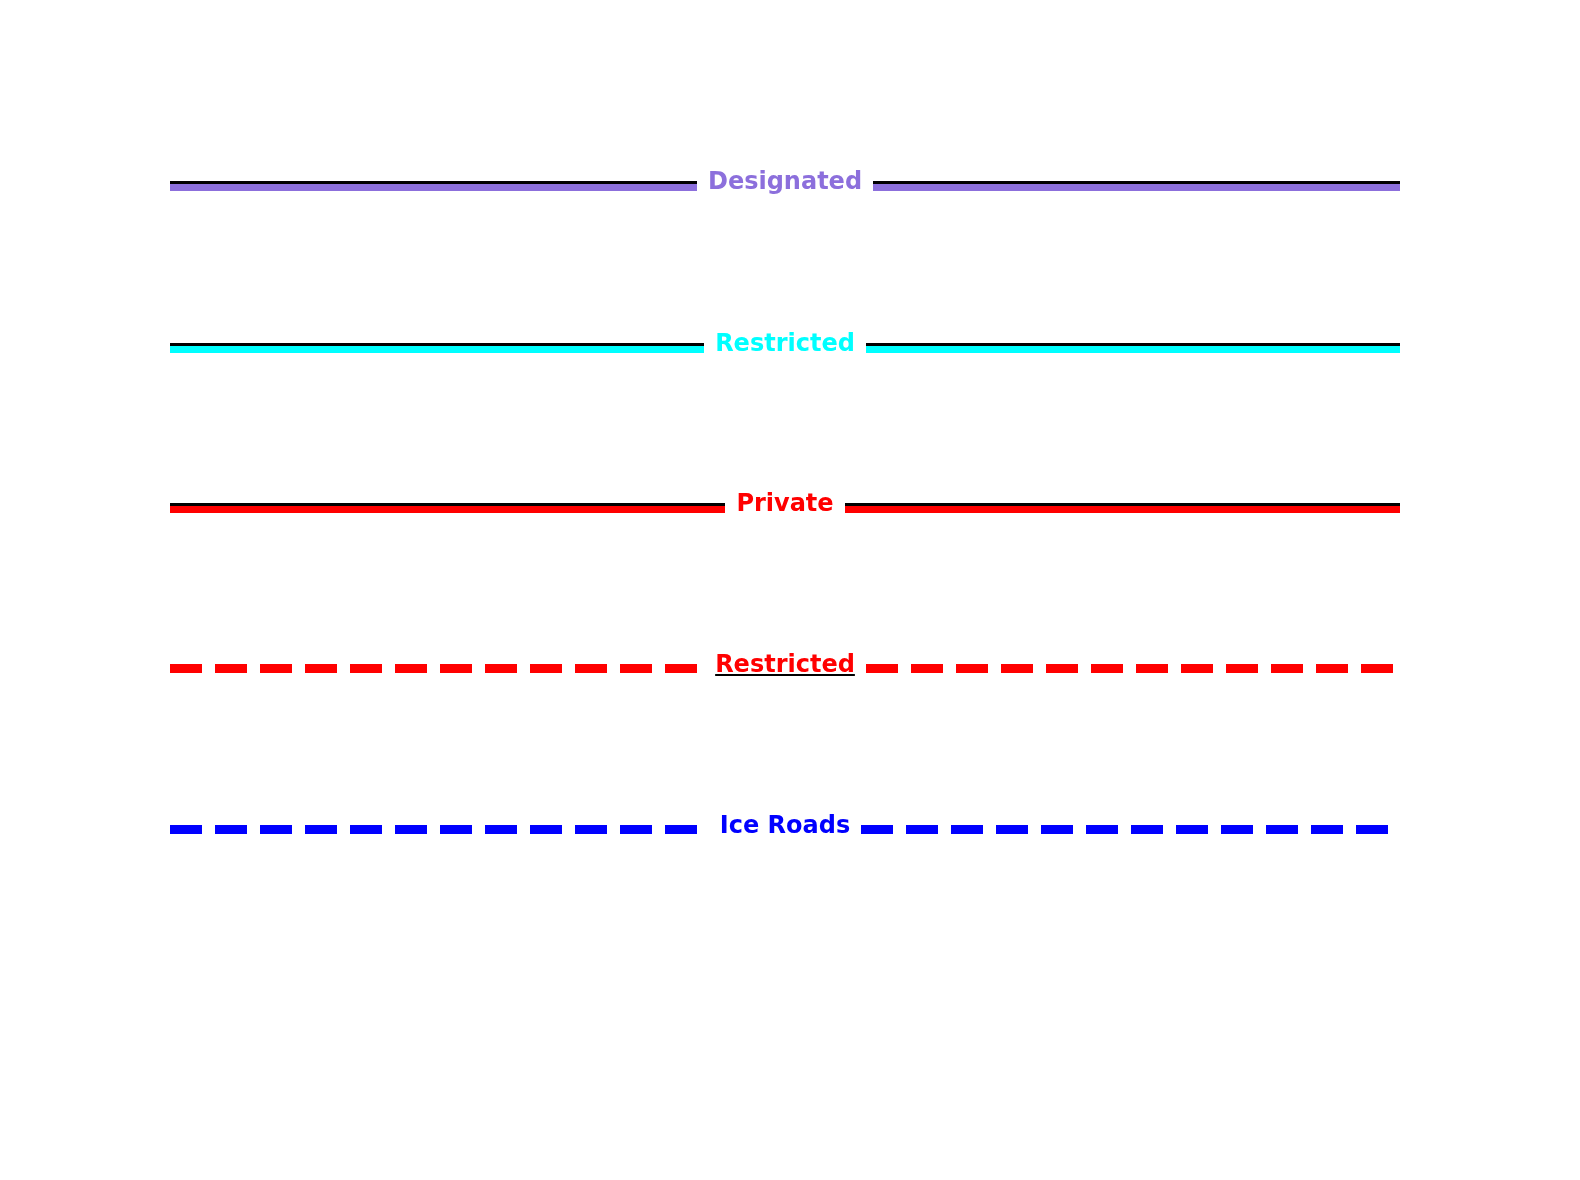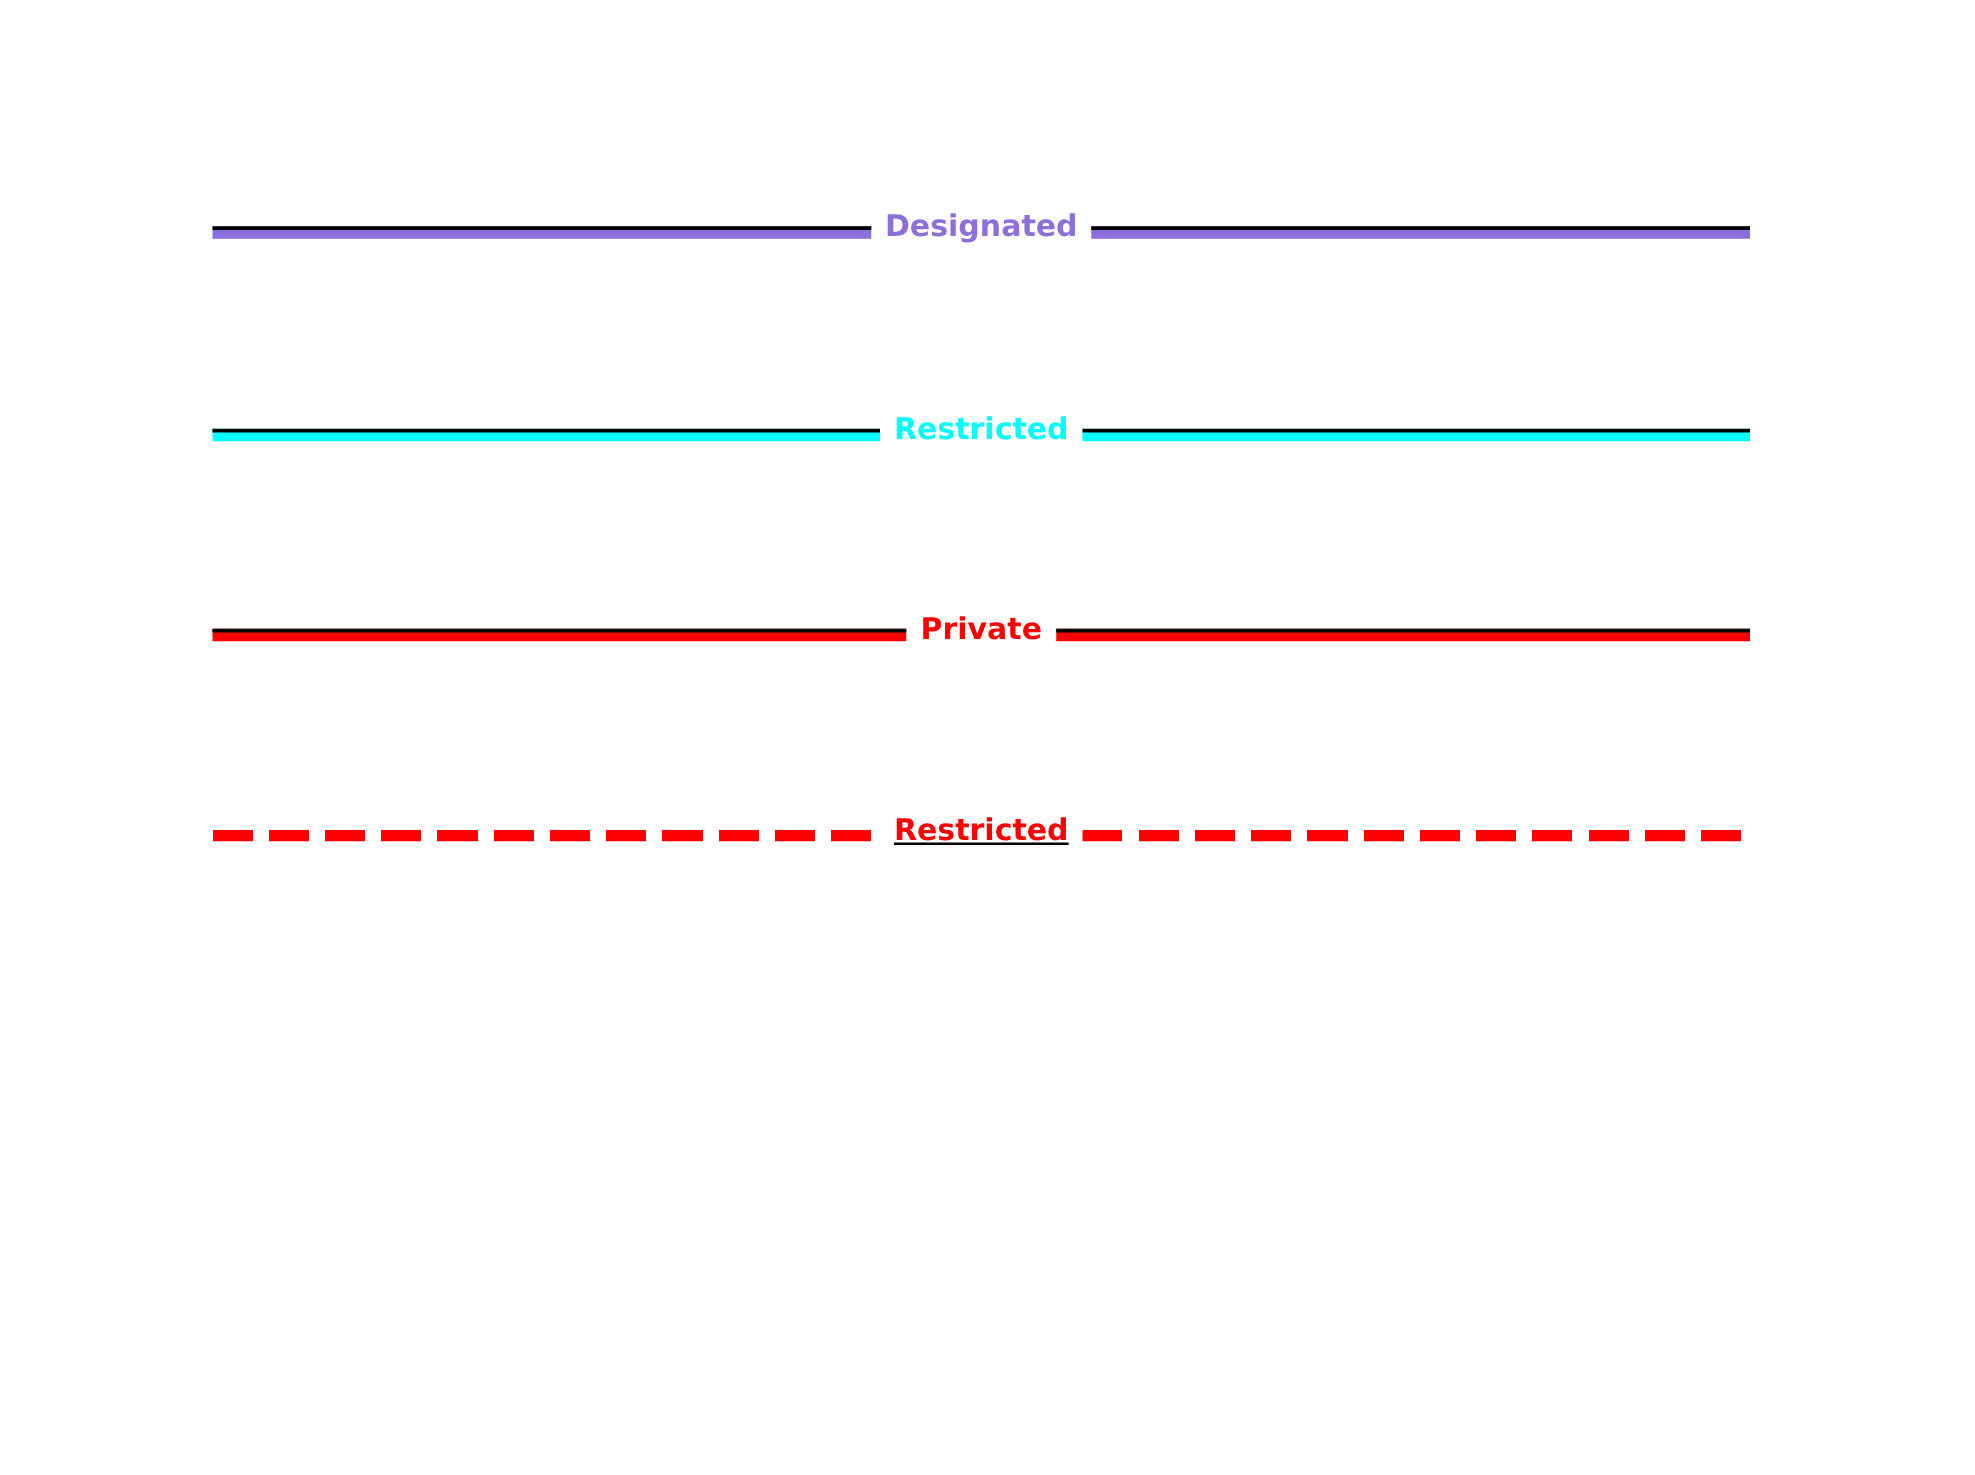--- a/index.html
+++ b/index.html
@@ -103,15 +103,24 @@
   <div class="legend-row" style="left: 170px; width: 1230px; top: 634px; text-decoration: underline;">
     <span class="rule rule-left dashed">
       <span class="rule-inner" style="height: 9px; background-image: repeating-linear-gradient(to right, rgb(255, 0, 0) 0px, rgb(255, 0, 0) 32px, rgba(0, 0, 0, 0) 32px, rgba(0, 0, 0, 0) 45px);"></span>
     </span>
     <span class="legend-label" style="color: rgb(255, 0, 0);">Restricted</span>
     <span class="rule rule-right dashed">
       <span class="rule-inner" style="height: 9px; background-image: repeating-linear-gradient(to right, rgb(255, 0, 0) 0px, rgb(255, 0, 0) 32px, rgba(0, 0, 0, 0) 32px, rgba(0, 0, 0, 0) 45px);"></span>
     </span>
   </div>
 
+  <div class="legend-row" style="left: 170px; width: 1230px; top: 795px;">
+    <span class="rule rule-left dashed">
+      <span class="rule-inner" style="height: 9px; background-image: repeating-linear-gradient(to right, rgb(0, 0, 255) 0px, rgb(0, 0, 255) 32px, rgba(0, 0, 0, 0) 32px, rgba(0, 0, 0, 0) 45px);"></span>
+    </span>
+    <span class="legend-label" style="color: rgb(0, 0, 255);">Ice Roads</span>
+    <span class="rule rule-right dashed">
+      <span class="rule-inner" style="height: 9px; background-image: repeating-linear-gradient(to right, rgb(0, 0, 255) 0px, rgb(0, 0, 255) 32px, rgba(0, 0, 0, 0) 32px, rgba(0, 0, 0, 0) 45px);"></span>
+    </span>
+  </div>
 
 
 </div>
 
 </body></html>

